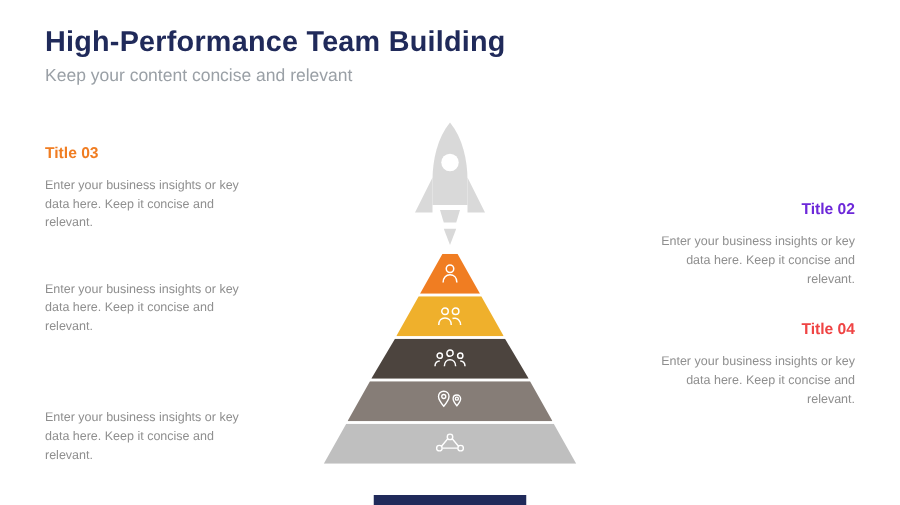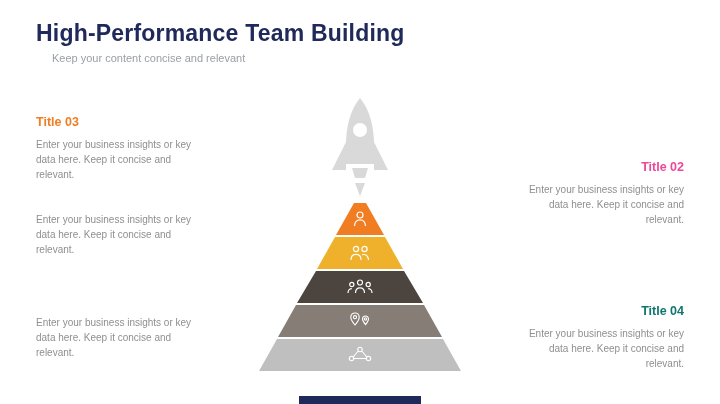--- a/index.html
+++ b/index.html
@@ -6,27 +6,27 @@
   html, body { width: 720px; height: 404px; }
   body { font-family: "Liberation Sans", sans-serif; background: #ffffff; overflow: hidden; }
 
   .slide { position: relative; width: 720px; height: 404px; background: #ffffff; }
 
   .slide-title {
     position: absolute; left: 36px; top: 20px;
     font-size: 23px; font-weight: bold; letter-spacing: 0.2px;
   }
   .slide-subtitle {
-    position: absolute; left: 52px; top: 52px;
-    font-size: 11px; color: #9aa0a6;
+    position: absolute; left: 36px; top: 52px;
+    font-size: 14px; color: #9aa0a6;
   }
 
   .text-block { position: absolute; width: 175px; }
   .text-block .tb-title { font-size: 12.5px; font-weight: bold; margin-bottom: 8px; }
-  .text-block .tb-body { font-size: 10px; color: #8f8f8f; line-height: 1.5; }
+  .text-block .tb-body { font-size: 10px; color: #8f8f8f; line-height: 1.5; margin-top: 12px; }
   .text-block.left { text-align: left; }
   .text-block.right { text-align: right; }
 
   .tb-1 { left: 36px;  top: 115px; }
   .tb-2 { left: 509px; top: 160px; }
   .tb-3 { left: 36px;  top: 212px; }
   .tb-4 { left: 509px; top: 256px; }
   .tb-5 { left: 36px;  top: 315px; }
 
   
@@ -67,26 +67,26 @@
 
   <div class="text-block left tb-3">
     <div class="tb-body">Enter your business insights or key data here. Keep it concise and relevant.</div>
   </div>
 
   <div class="text-block left tb-5">
     <div class="tb-body">Enter your business insights or key data here. Keep it concise and relevant.</div>
   </div>
 
   <div class="text-block right tb-2">
-    <div class="tb-title" style="color: #ec4899;">Title 02</div>
+    <div class="tb-title" style="color: #6d28d9;">Title 02</div>
     <div class="tb-body">Enter your business insights or key data here. Keep it concise and relevant.</div>
   </div>
 
   <div class="text-block right tb-4">
-    <div class="tb-title" style="color: #0f766e; margin-top: 48px;">Title 04</div>
+    <div class="tb-title" style="color: #ef4444;">Title 04</div>
     <div class="tb-body">Enter your business insights or key data here. Keep it concise and relevant.</div>
   </div>
 
   <div class="rocket">
     <svg width="68" height="100" viewBox="0 0 68 100">
       <g fill="#d9d9d9">
         <path d="M34 2 C44 14 48 32 48 48 L48 68 L20 68 L20 48 C20 32 24 14 34 2 Z"></path>
         <path d="M20 46 L6 74 L20 74 Z"></path>
         <path d="M48 46 L62 74 L48 74 Z"></path>
         <path d="M26 72 L42 72 L39 82 L29 82 Z"></path>

